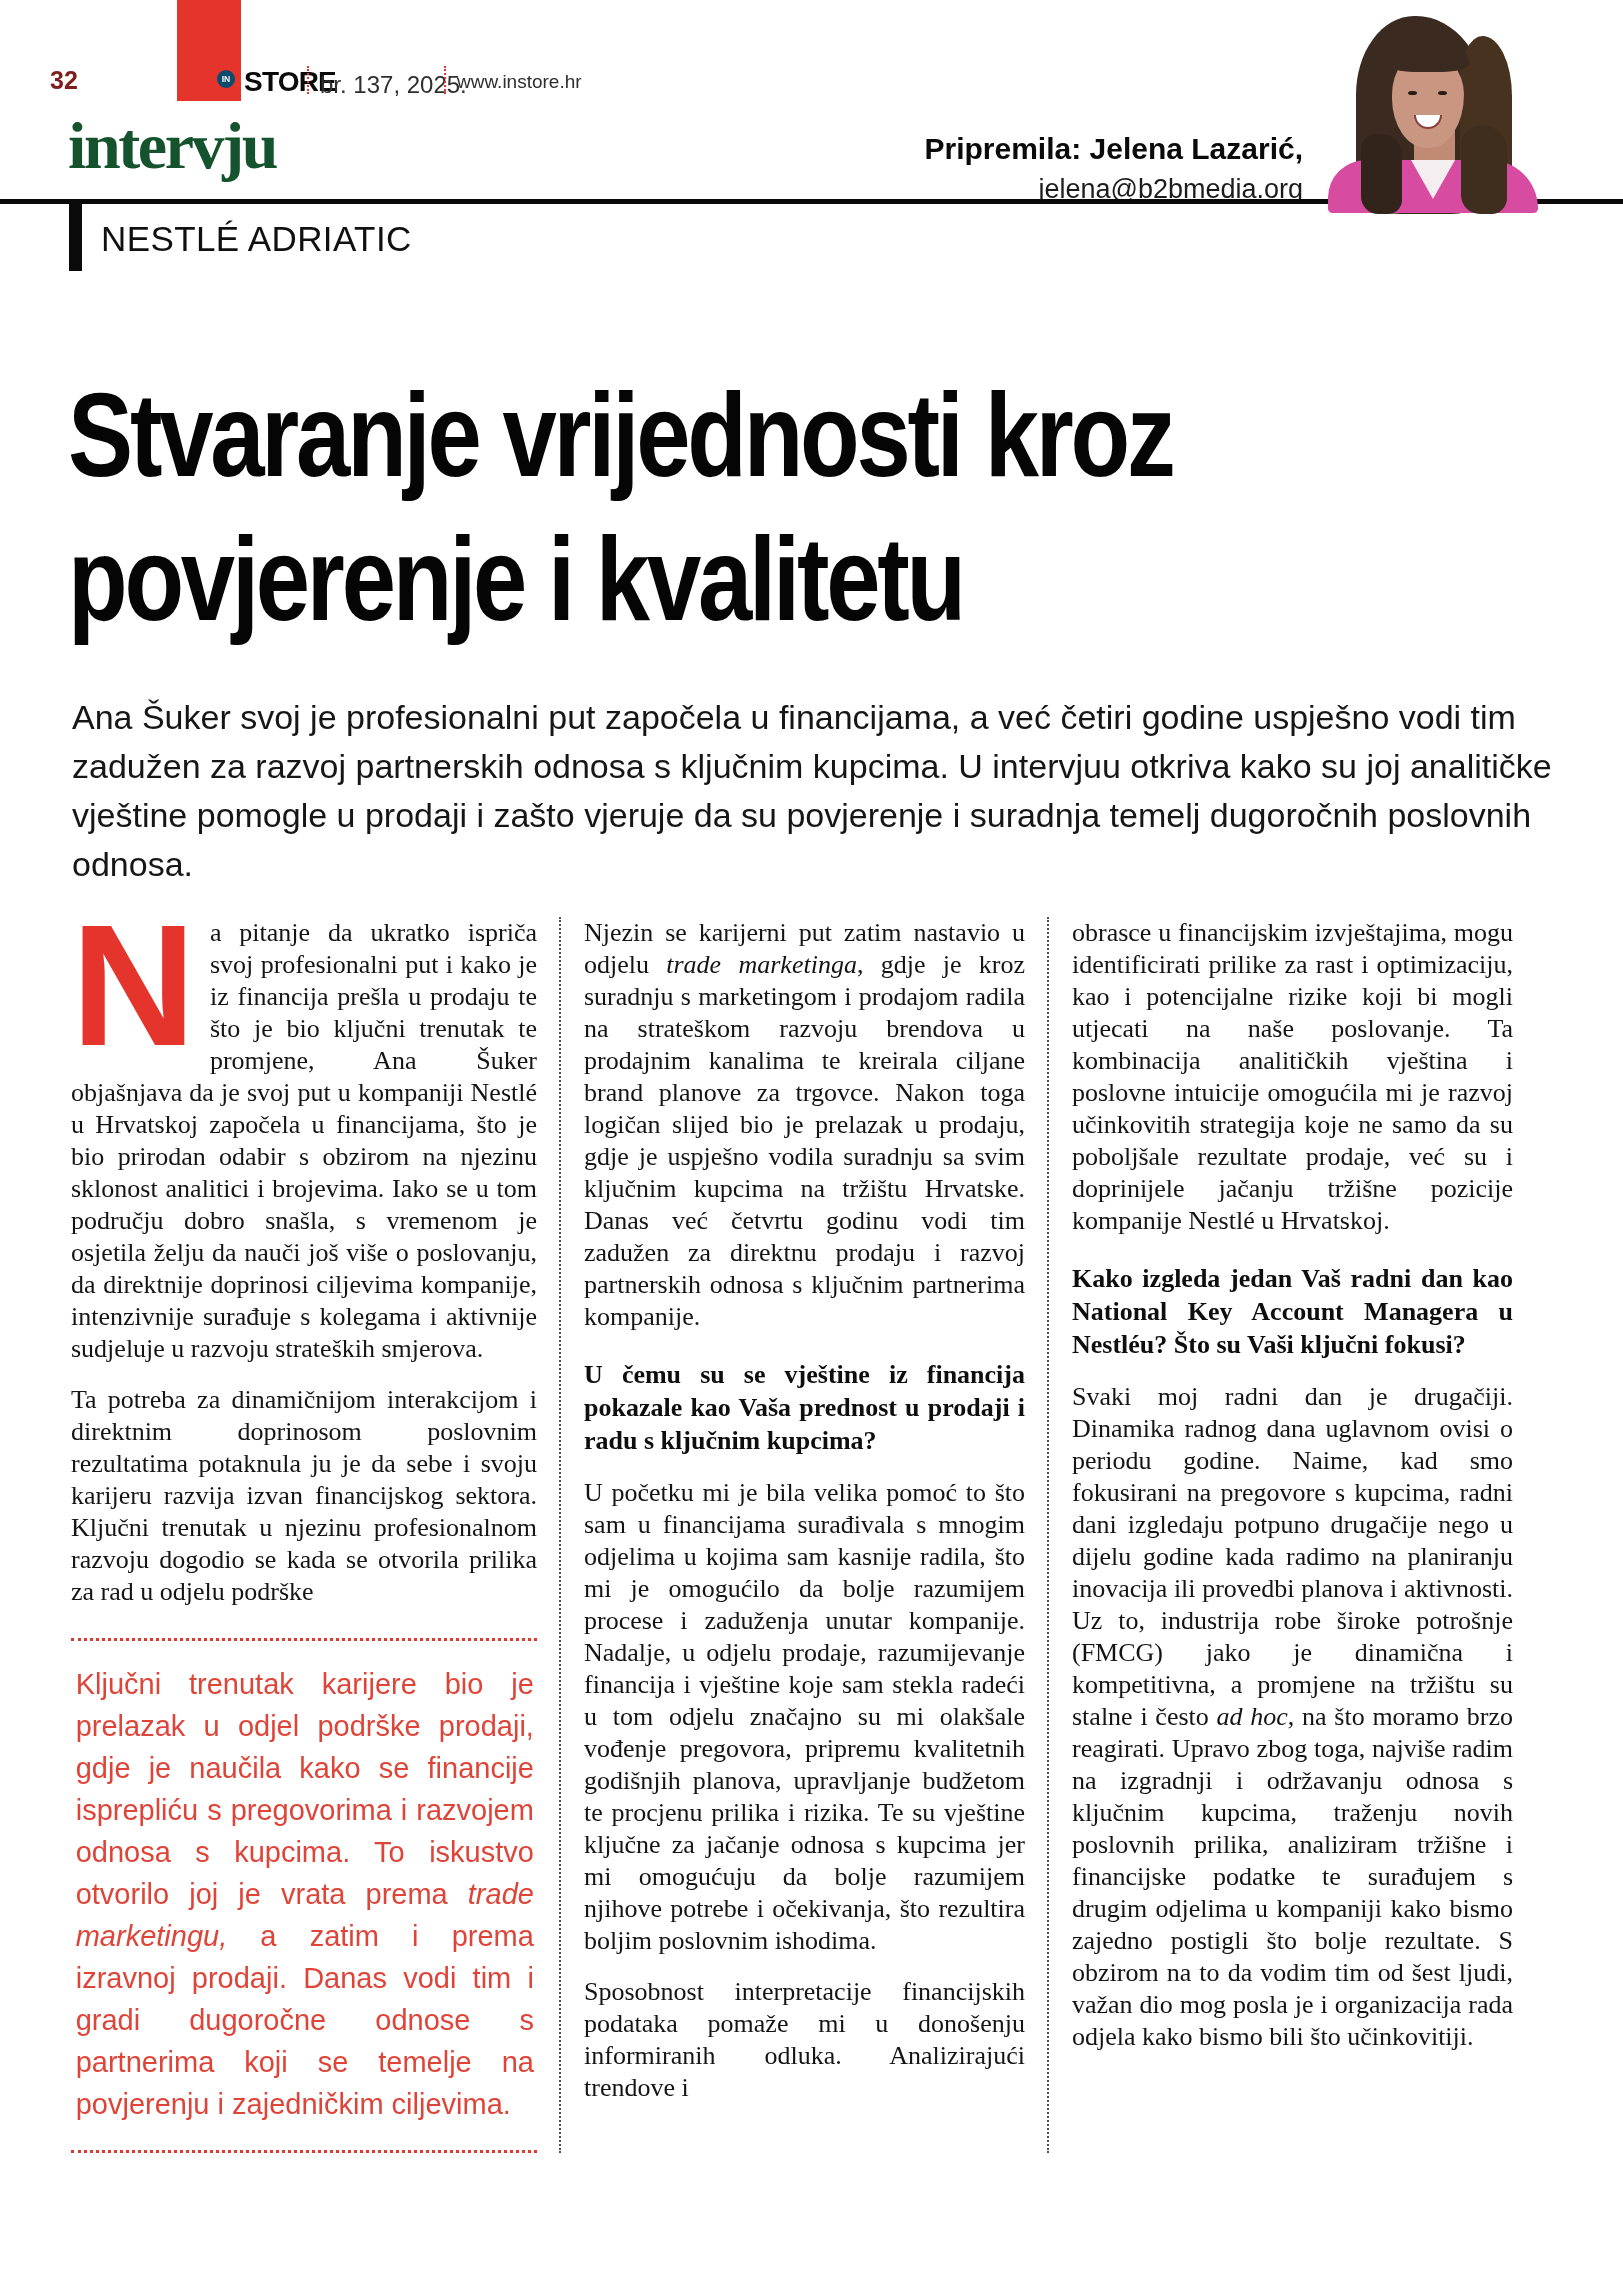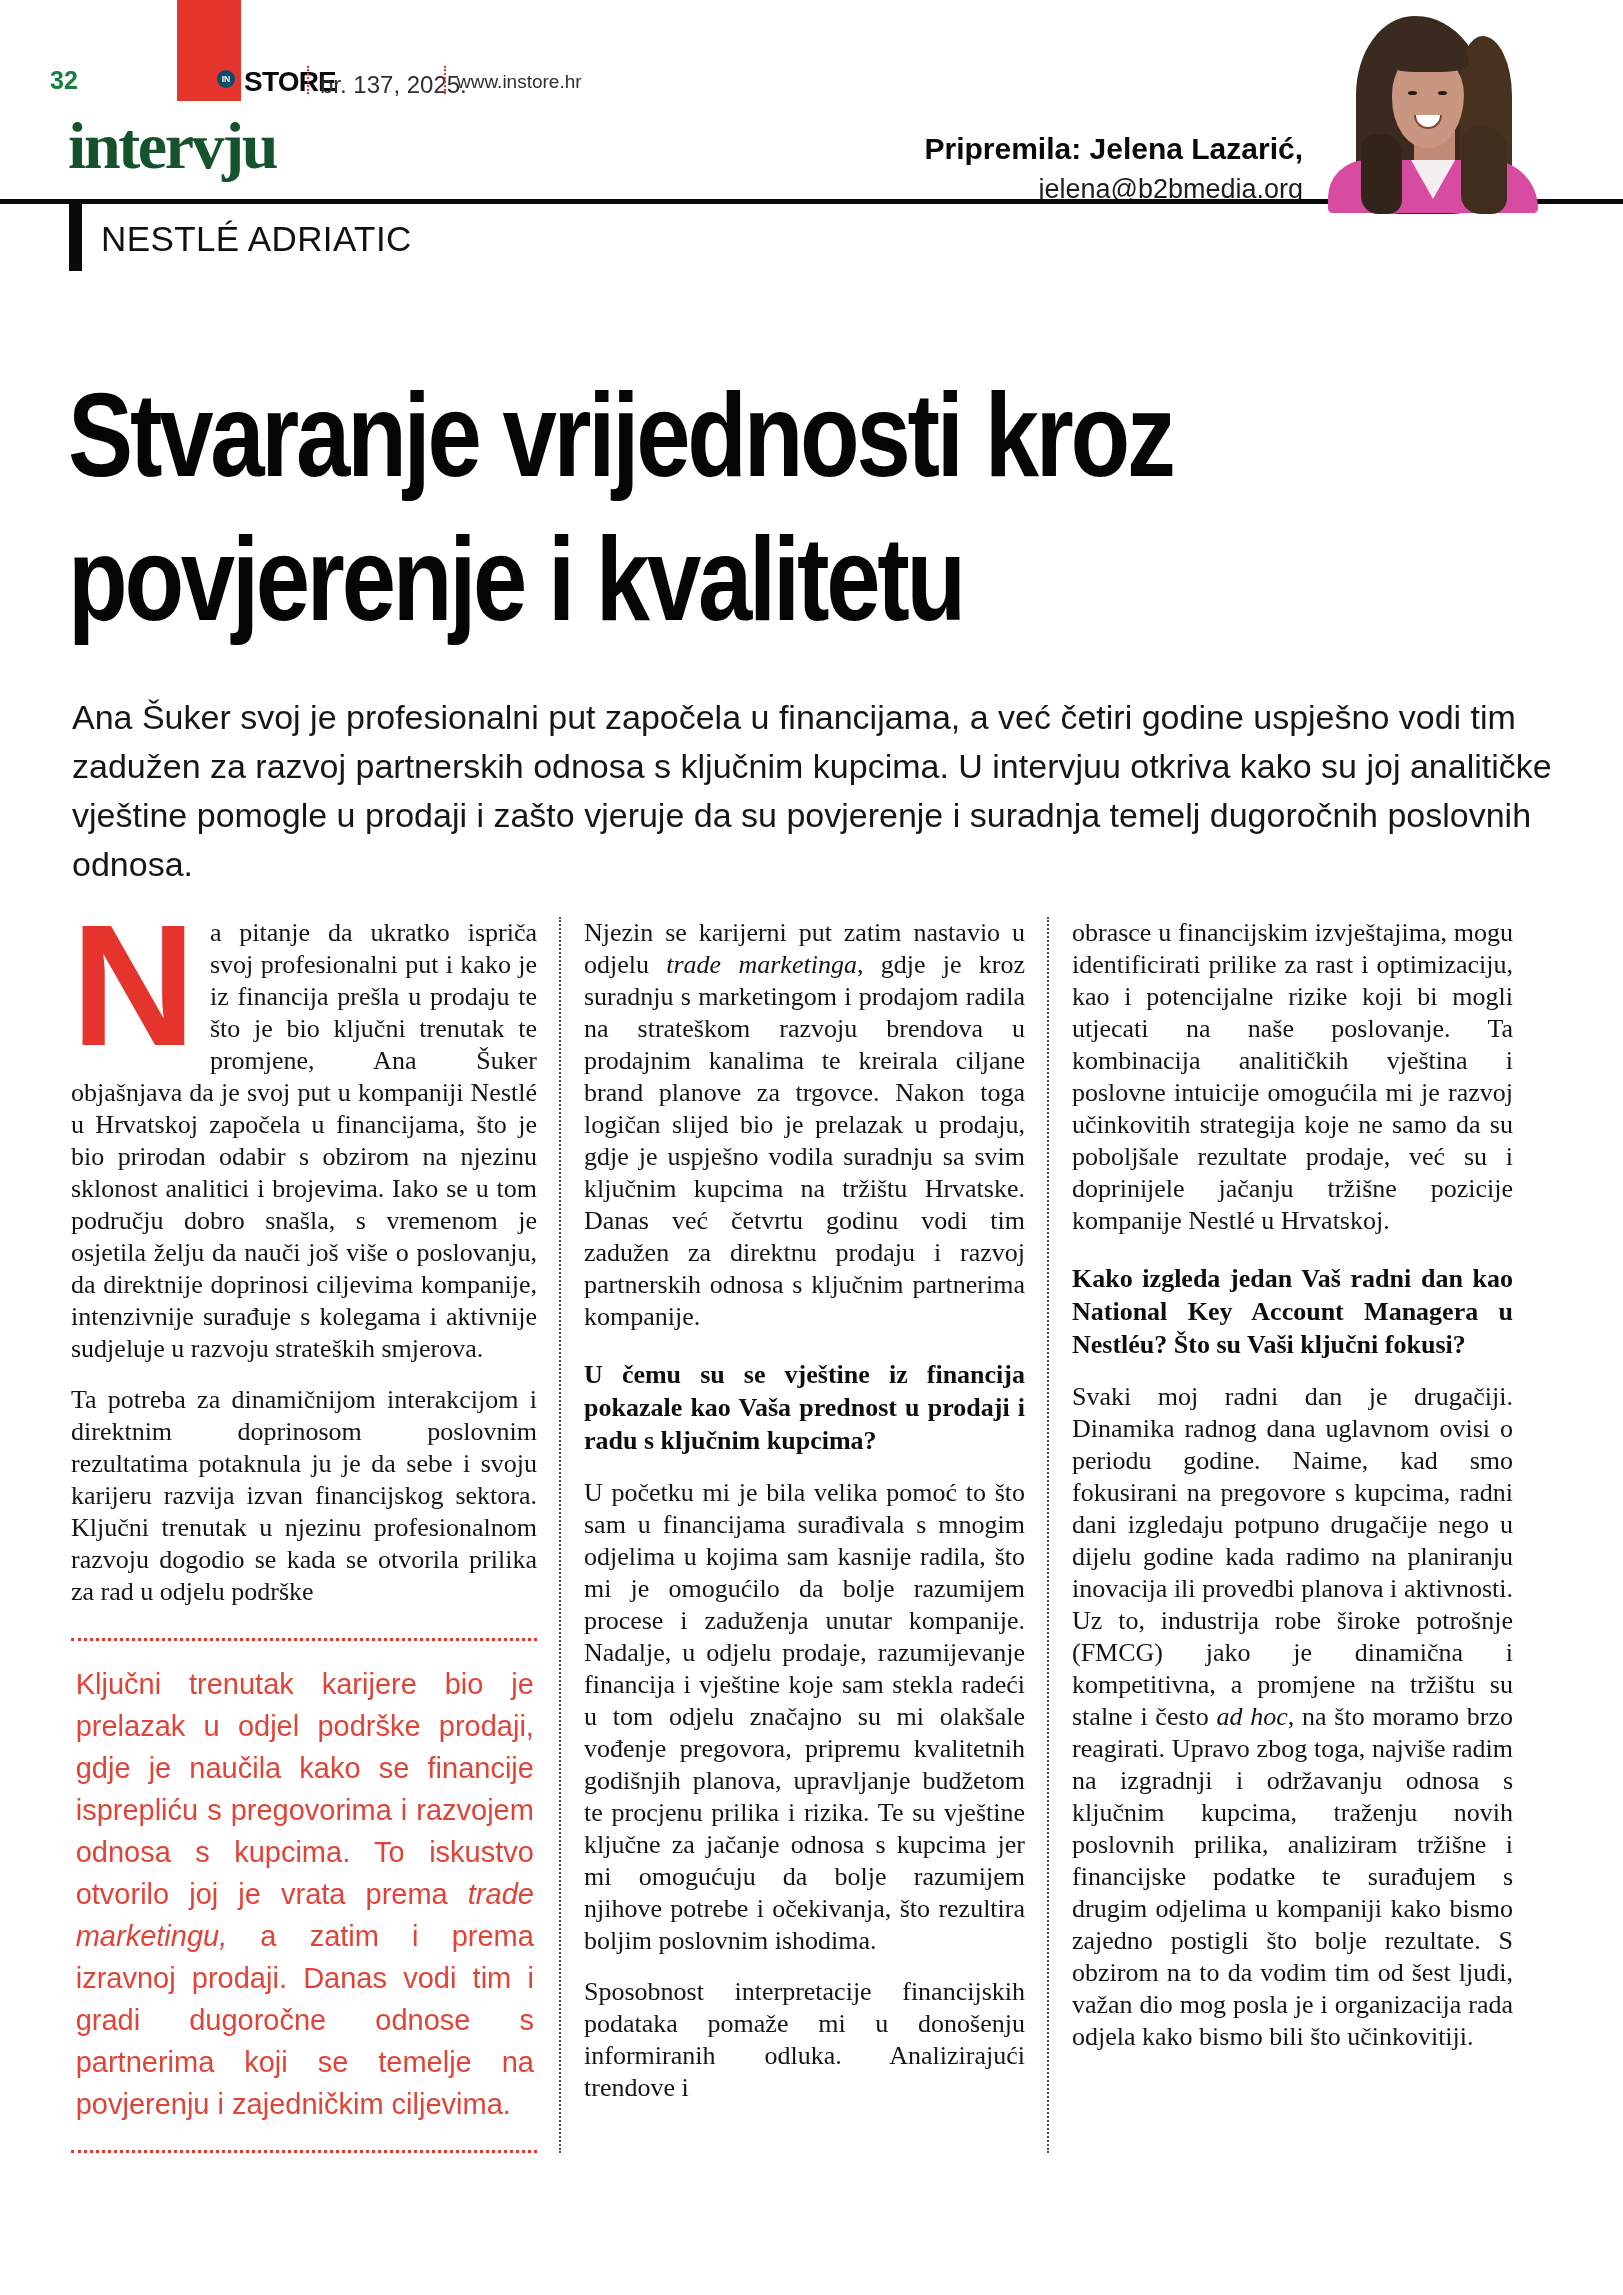--- a/index.html
+++ b/index.html
@@ -6,21 +6,21 @@
   html,body { background:#ffffff; }
   body {
     width:1623px; height:2295px; position:relative; overflow:hidden;
     font-family:"Liberation Serif", serif; color:#151515;
     -webkit-font-smoothing:antialiased;
   }
   .abs { position:absolute; }
 
   
   .page-num { left:50px; top:66px; font-family:"Liberation Sans",sans-serif;
-    font-weight:bold; font-size:25px; color:#15803d; }
+    font-weight:bold; font-size:25px; color:#7f1d1d; }
   .logo-square { left:177px; top:0; width:64px; height:101px; background:#e5342b; }
   .logo-circle { left:217px; top:70px; width:18px; height:18px; background:#0c4a6e;
     border-radius:50%; color:#fff; font-family:"Liberation Sans",sans-serif;
     font-weight:bold; font-size:8.6px; display:flex; align-items:center; justify-content:center; z-index:2; }
   .logo-store { left:238px; top:66px; font-family:"Liberation Sans",sans-serif;
     font-weight:800; font-size:28px; letter-spacing:-0.8px; color:#0a0a0a;margin-left:6px; }
   .hdr-sep { width:0; height:28px; border-left:2.4px dotted #e5342b; top:66px; }
   .hdr-sep1 { left:307px; } .hdr-sep2 { left:444px; }
   .hdr-issue { left:320px; top:71px; font-family:"Liberation Sans",sans-serif;
     font-size:24px; color:#2e2e2e; }

